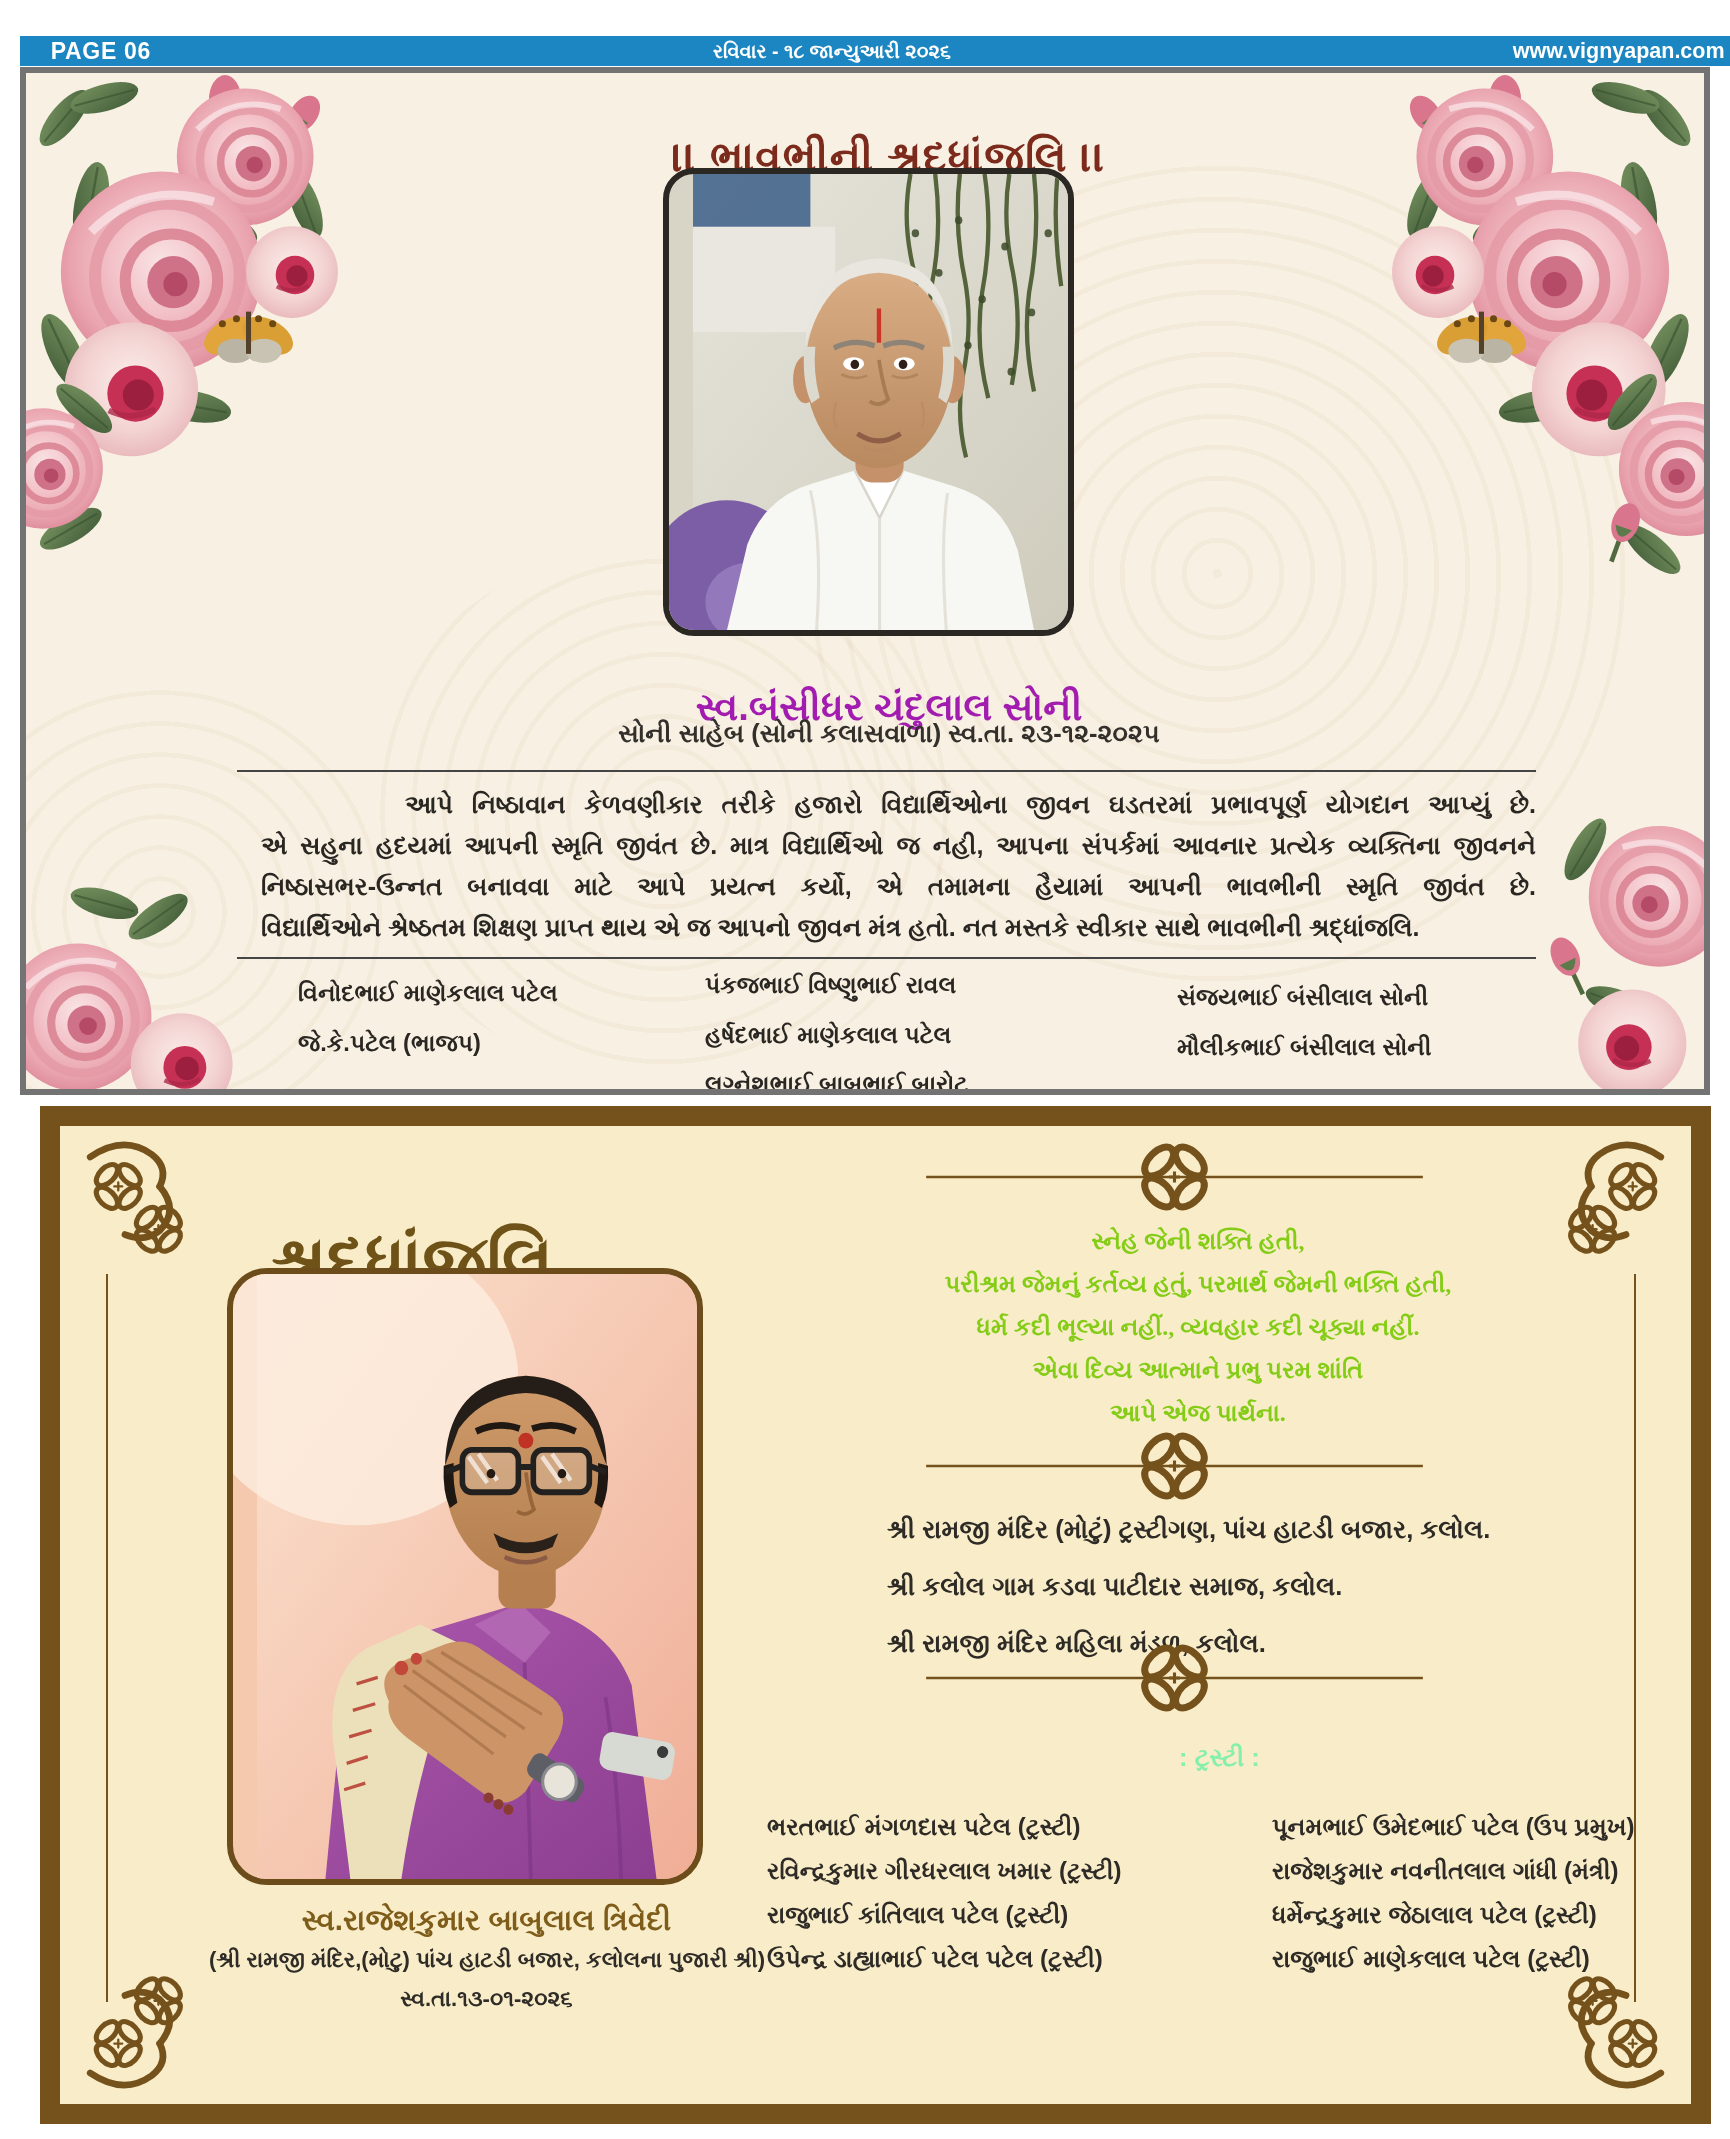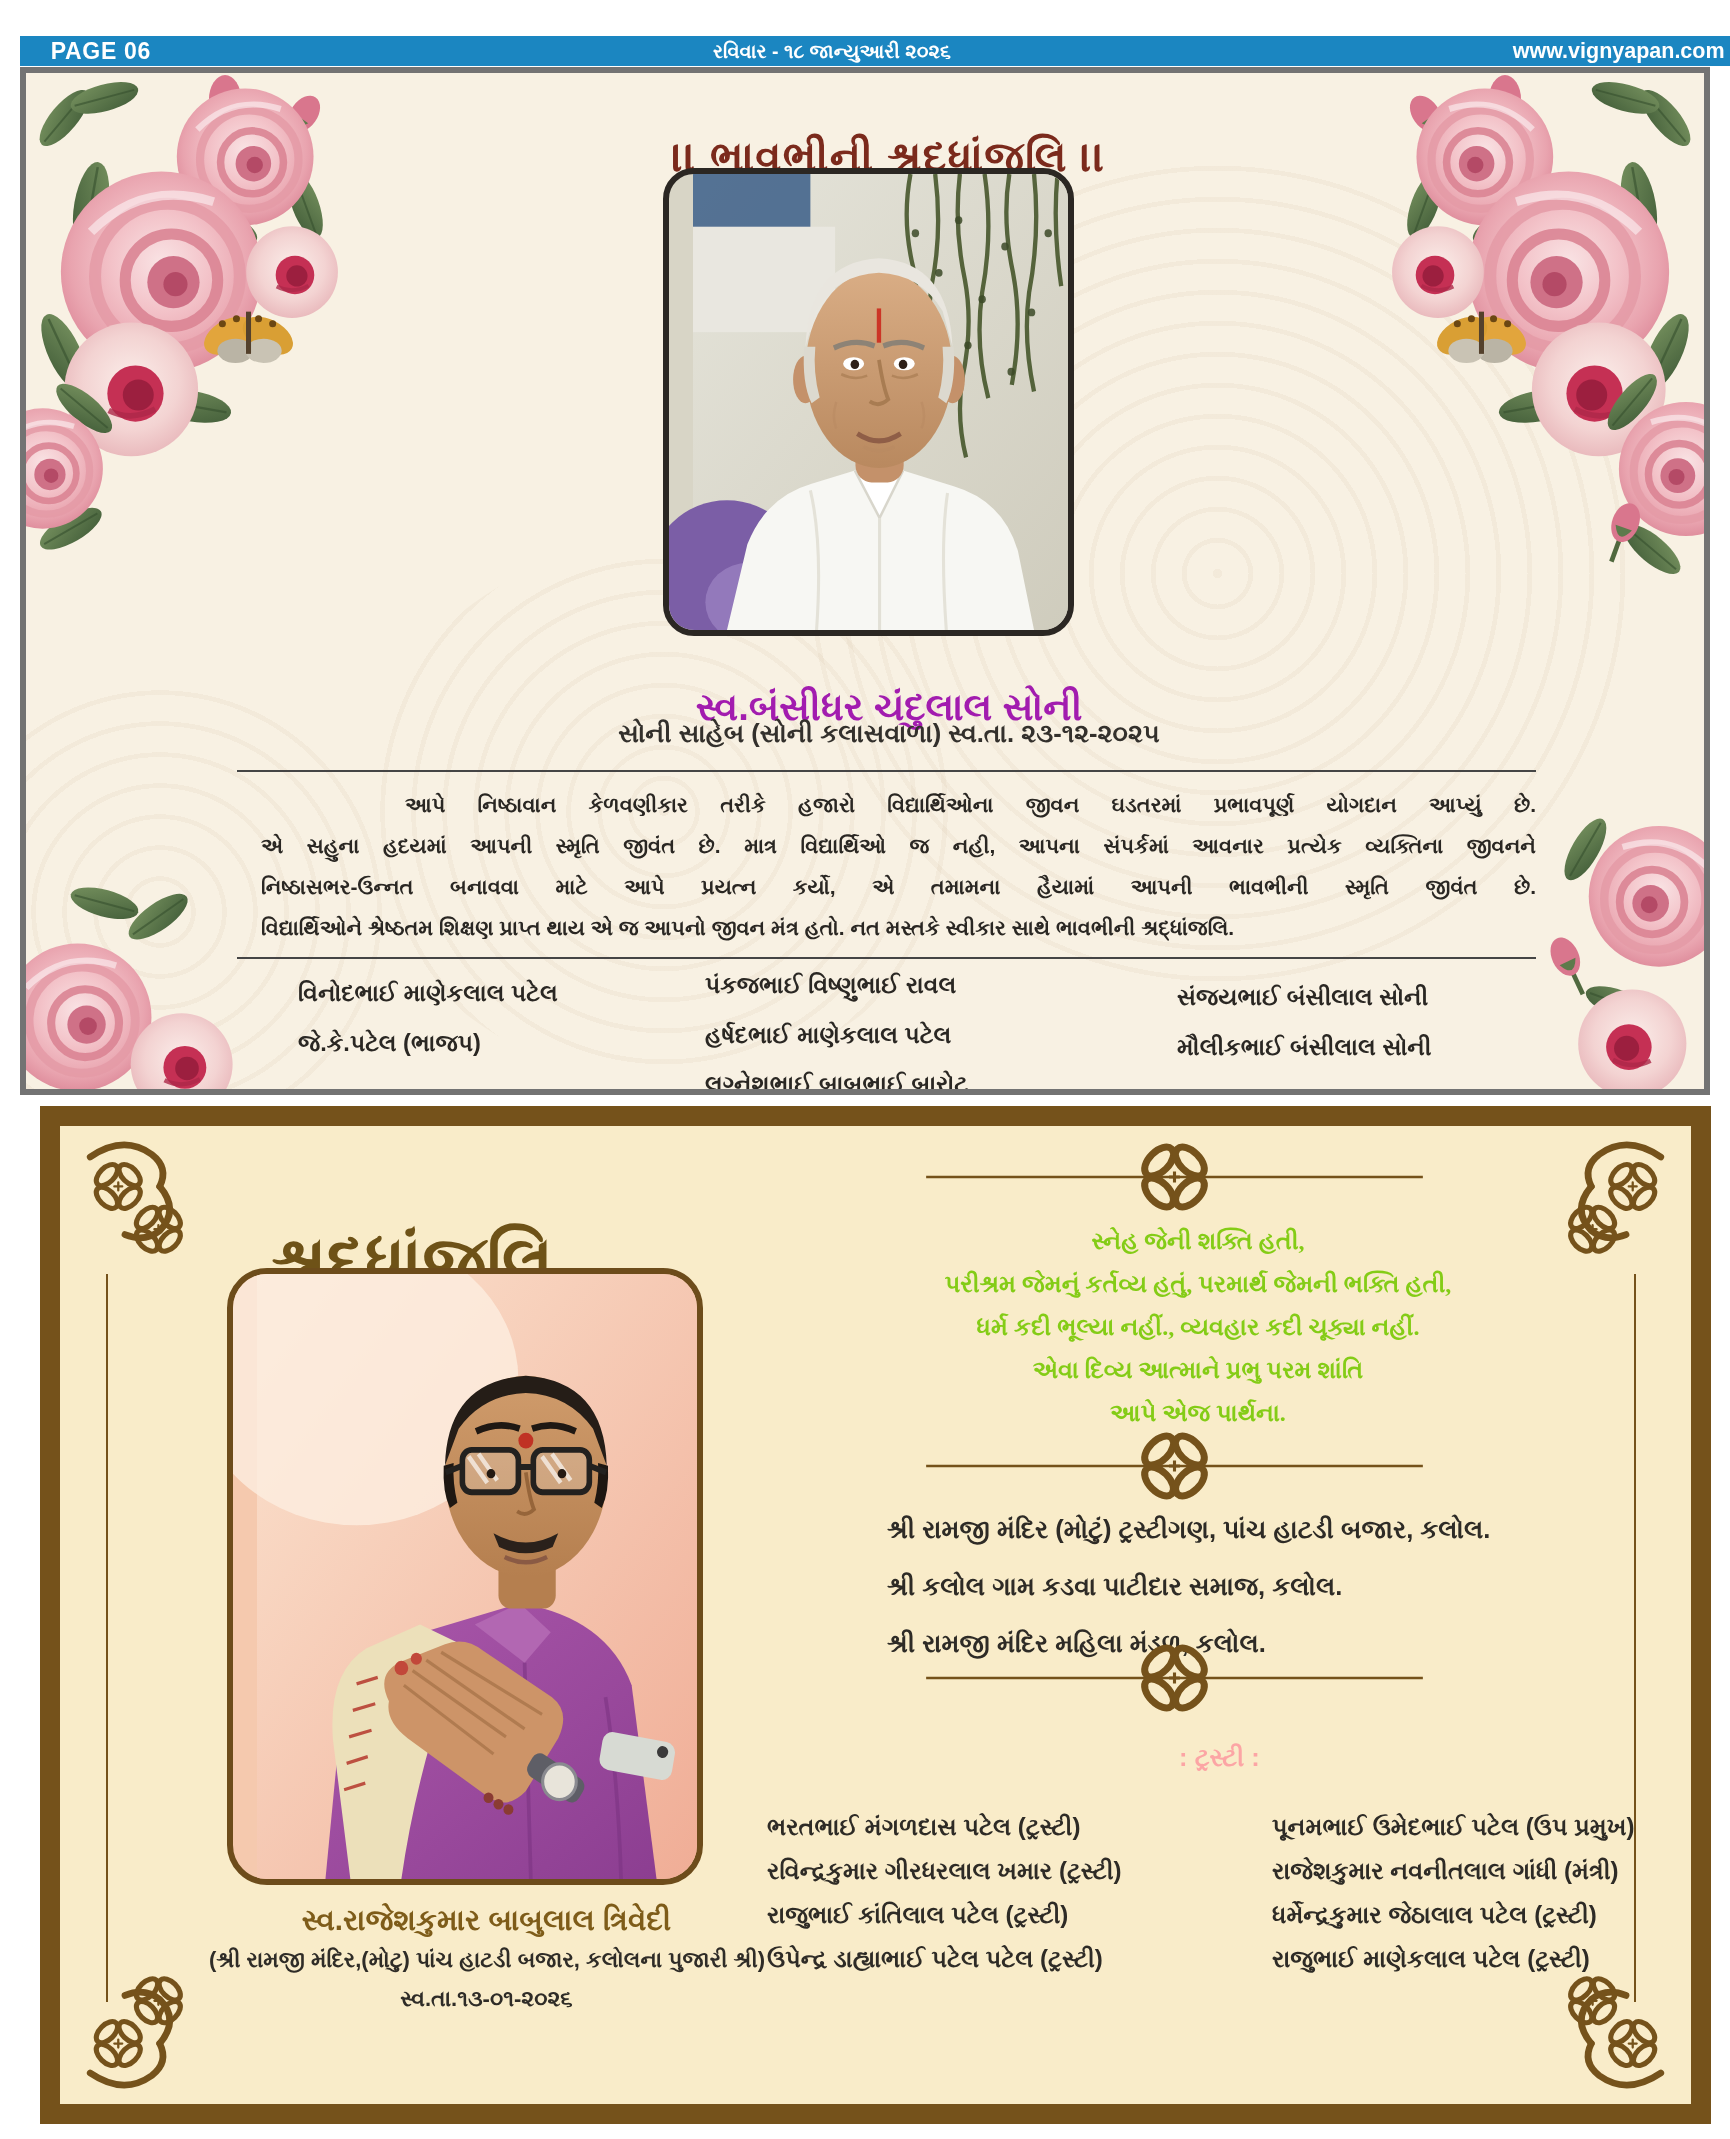--- a/index.html
+++ b/index.html
@@ -34,21 +34,21 @@
 
   #title{left:0;top:32px;width:100%;text-align:center;font-size:42px;color:#7b2a1c;letter-spacing:1.3px;}
   #photoTop{left:637px;top:95px;width:411px;height:468px;border:6.7px solid #2b2723;border-radius:31px;
             overflow:hidden;box-sizing:border-box;background:#d8d5c6;}
   #photoTop svg{width:100%;height:100%;display:block;}
   #nameTop{left:0;top:581px;width:100%;text-align:center;font-size:38px;color:#a21caf;}
   #subTop{left:0;top:646px;width:100%;text-align:center;font-size:25.5px;color:#33302c;}
   .hr{height:2px;background:#454545;}
   #hr1{left:211px;top:697px;width:1275px;}
   #hr2{left:211px;top:884px;width:1275px;}
-  #tribute{left:211px;top:711px;width:1275px;color:#2a2723;font-size:21px;line-height:41px;}
+  #tribute{left:211px;top:711px;width:1275px;color:#2a2723;font-size:25px;line-height:41px;}
   .t-just{text-align:justify;text-align-last:justify;}
   .t-ind{padding-left:144px;box-sizing:border-box;}
   .mcol{position:absolute;font-size:23.5px;color:#2a2723;white-space:nowrap;}
   .mcol div{line-height:29.5px;margin-bottom:20px;}
   #mcol1{left:272px;top:906px;}
   #mcol2{left:679px;top:898px;}
   #mcol3{left:1151px;top:910px;}
 
   
   #botcard{left:40px;top:1106px;width:1647px;height:1018px;background:#75521b;}
@@ -71,21 +71,21 @@
   #bdate{left:60px;top:880px;width:725px;text-align:center;font-size:22px;color:#2f2c27;}
 
   .divider{position:absolute;left:866px;width:537px;height:74px;}
   #div1{top:34px;}
   #div2{top:323px;}
   #div3{top:535px;}
   #poem{left:691px;top:114px;width:886px;text-align:center;font-size:24px;color:#84cc16;font-family:Liberation Serif, serif;}
   #poem div{line-height:43px;white-space:nowrap;}
   #orgs{left:823px;top:395px;width:819px;font-size:25.5px;color:#2e2b26;}
   #orgs div{line-height:57px;white-space:nowrap;}
-  #theading{left:867px;top:637px;width:577px;text-align:center;font-size:25.5px;color:#fca5a5;}
+  #theading{left:867px;top:637px;width:577px;text-align:center;font-size:25.5px;color:#86efac;}
   .tcol{position:absolute;top:699px;font-size:24px;color:#2e2b26;white-space:nowrap;}
   .tcol div{line-height:44px;margin-left:17px;}
   #tcol1{left:710px;width:497px;}
   #tcol2{left:1215px;width:429px;}
 </style>
 </head>
 <body>
 
 <svg width="0" height="0" style="position:absolute" aria-hidden="true">
   <defs>

